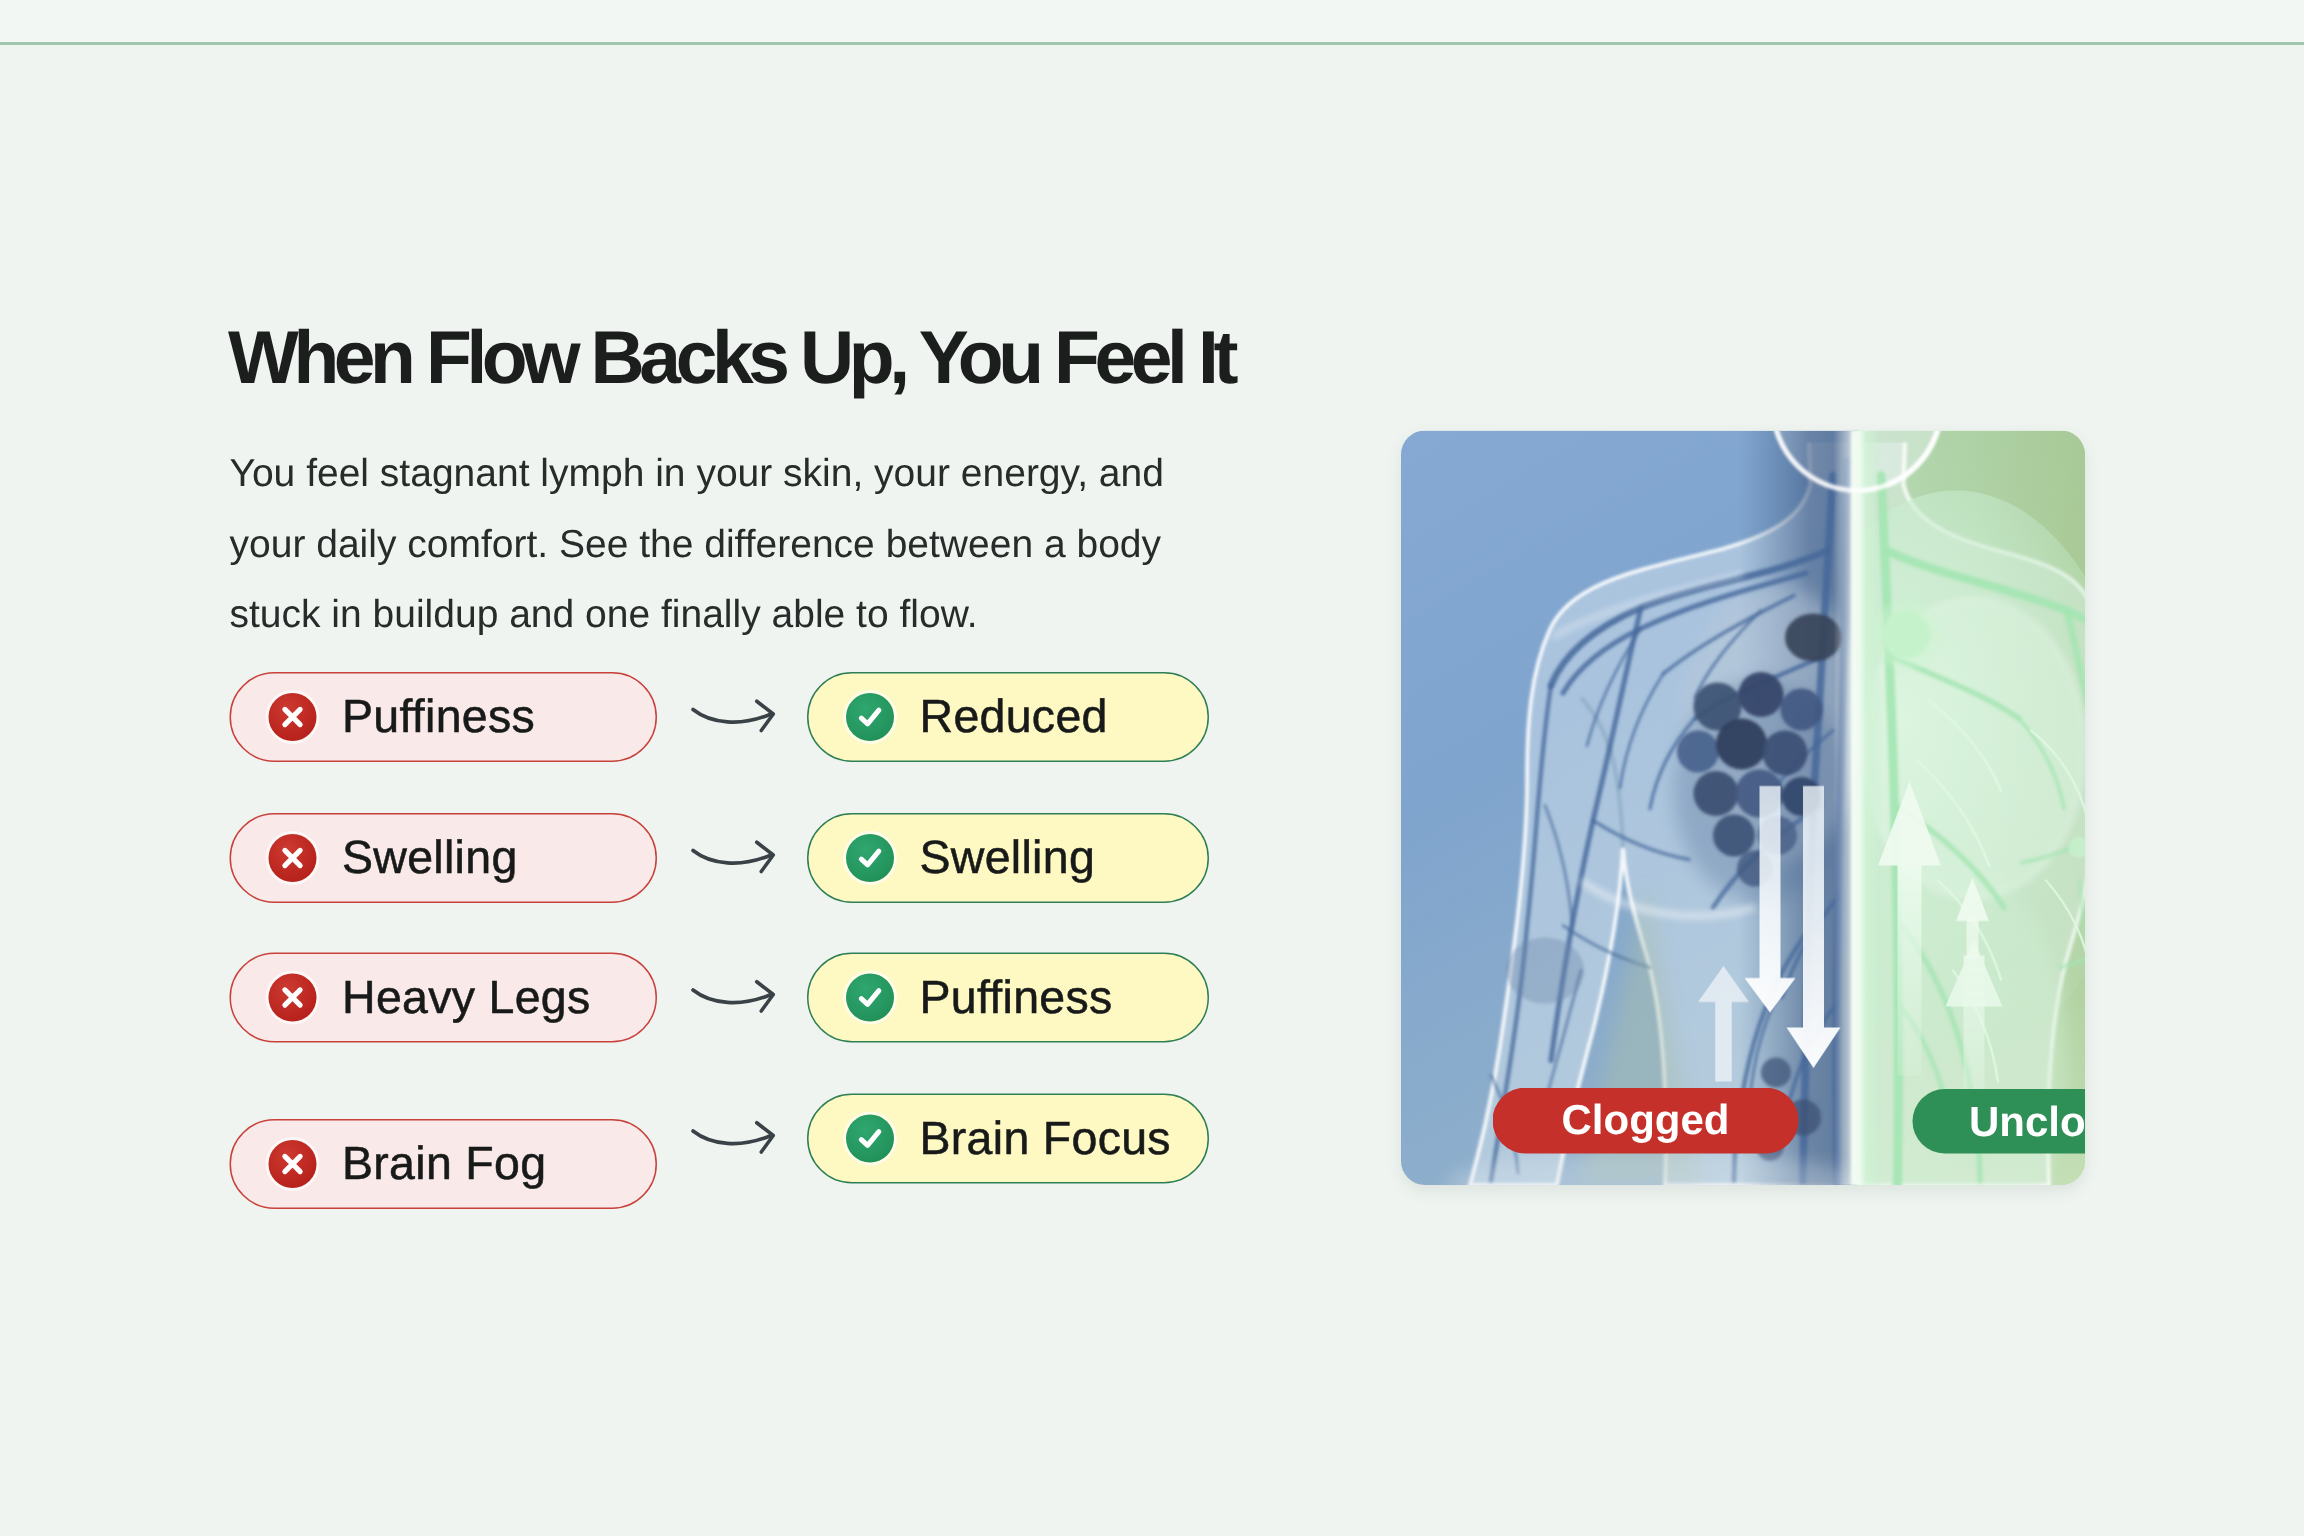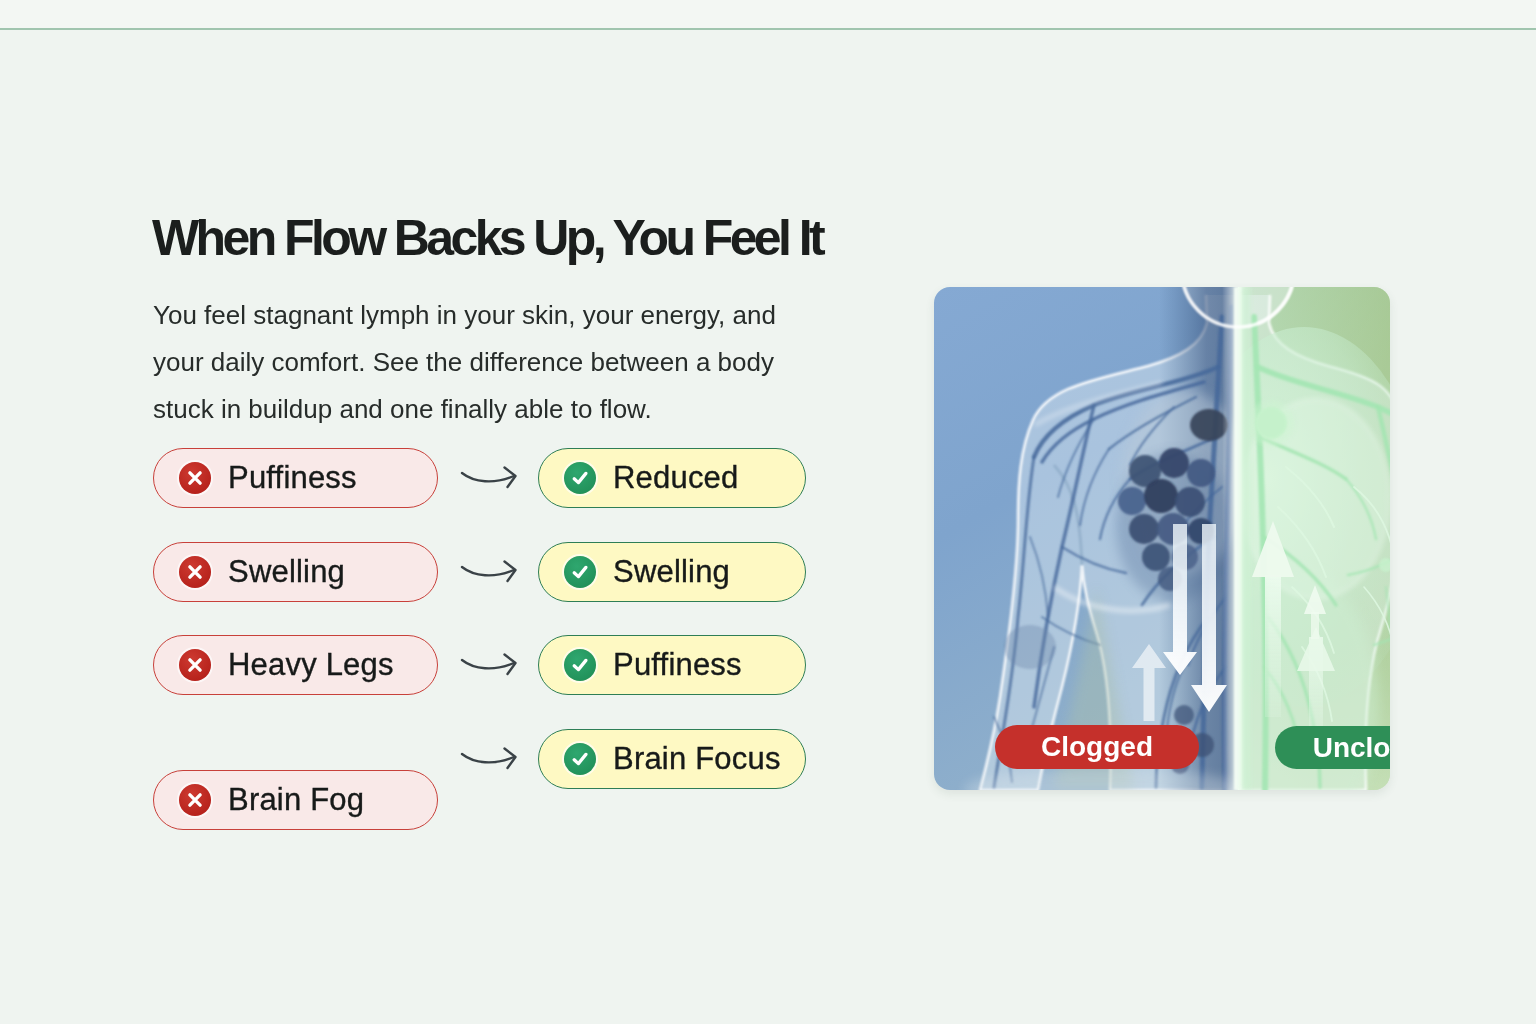--- a/index.html
+++ b/index.html
@@ -77,21 +77,21 @@
   </div>
 <div class="pill good" style="top:635px;">
     <span class="ico">
       <svg width="18" height="18" viewBox="0 0 18 18">
         <path d="M3.2 9.8 L7.4 13.6 L14.9 4.4" stroke="#fff" stroke-width="3.3" fill="none" stroke-linecap="round" stroke-linejoin="round"></path>
       </svg>
     </span>
     <span class="ptxt">Puffiness</span>
   </div>
 
-<div class="pill bad" style="top:770px;">
+<div class="pill bad" style="top:746px;">
     <span class="ico">
       <svg width="16" height="16" viewBox="0 0 16 16">
         <path d="M2.9 2.9 L13.1 13.1 M13.1 2.9 L2.9 13.1" stroke="#fff" stroke-width="3.4" stroke-linecap="round"></path>
       </svg>
     </span>
     <span class="ptxt">Brain Fog</span>
   </div>
 <div class="pill good" style="top:728.5px;">
     <span class="ico">
       <svg width="18" height="18" viewBox="0 0 18 18">

